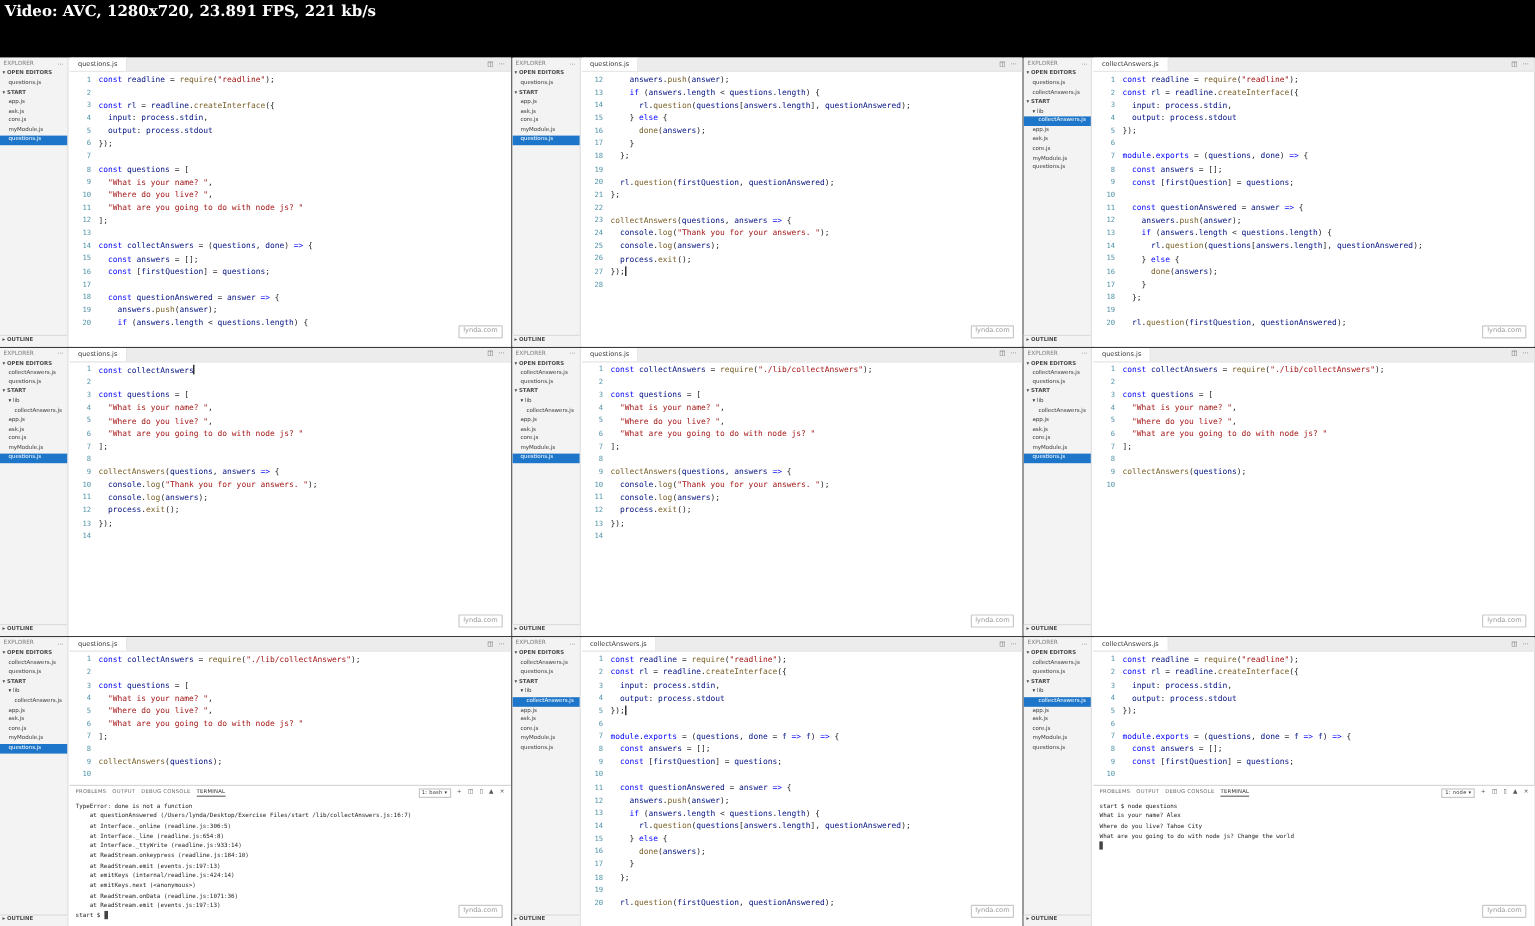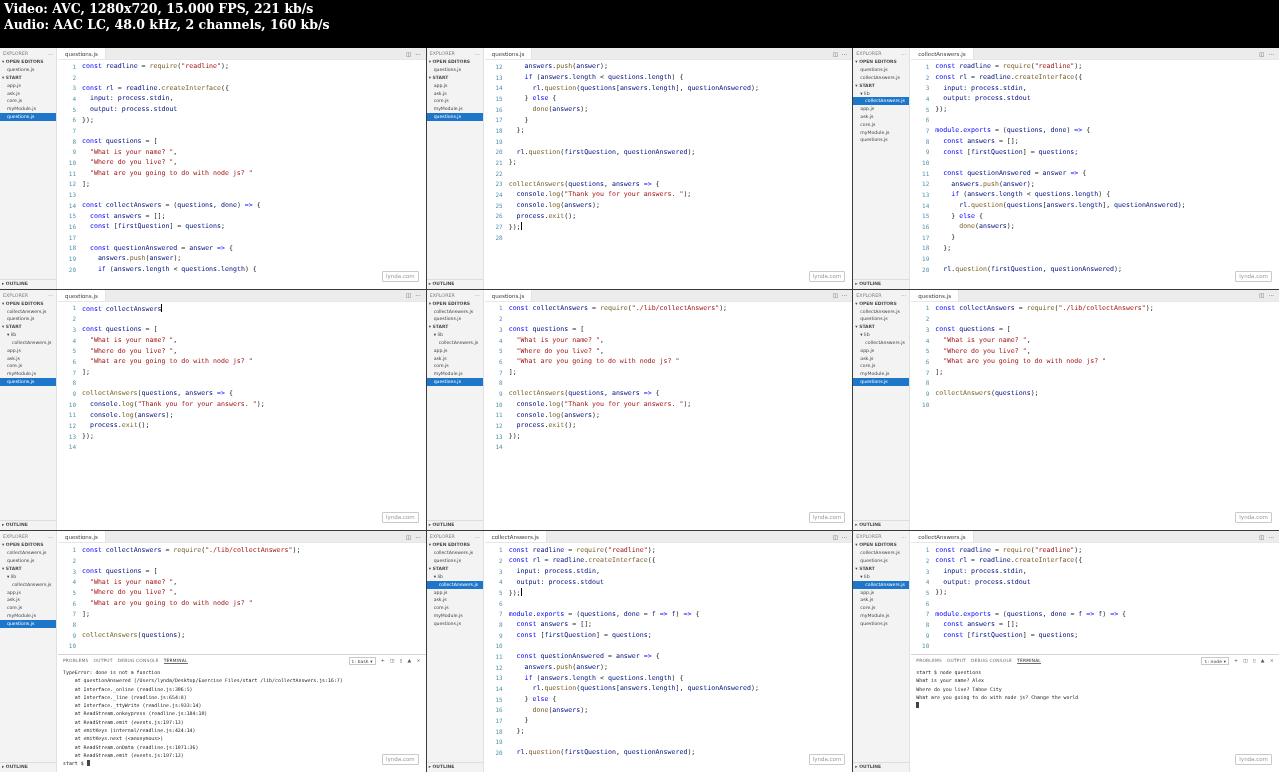--- a/index.html
+++ b/index.html
@@ -36,22 +36,21 @@
   .p-ic{font-size:4.8px;color:#555}
   .p-body{padding:2px 5px;font-family:"DejaVu Sans Mono",monospace;font-size:4.9px;color:#222}
   .t-line{white-space:pre;height:8.3px;line-height:8.3px;overflow:hidden}
   .bcaret{display:inline-block;width:3px;height:6.5px;background:#444;vertical-align:-1px}
   .wm{position:absolute;right:7px;bottom:7px;border:1px solid #c9c9c9;background:rgba(255,255,255,.75);color:#9a9a9a;font-size:5.5px;line-height:7px;padding:1px 3px;border-radius:1px}
 </style>
 </head>
 <body>
 
 <header class="hdr">
-  <div>Video: AVC, 1280x720, 15.000 FPS, 221 kb/s</div>
-  <div>Audio: AAC LC, 48.0 kHz, 2 channels, 160 kb/s</div>
+  <div>Video: AVC, 1280x720, 23.891 FPS, 221 kb/s</div>
 </header>
 
 <main class="grid">
     <section class="frame">
       <div class="sidebar">
         <div class="sb-title">
           <span>EXPLORER</span>
           <span class="sb-more">⋯</span>
         </div>
         <div class="sb-sec">▾ OPEN EDITORS</div>

